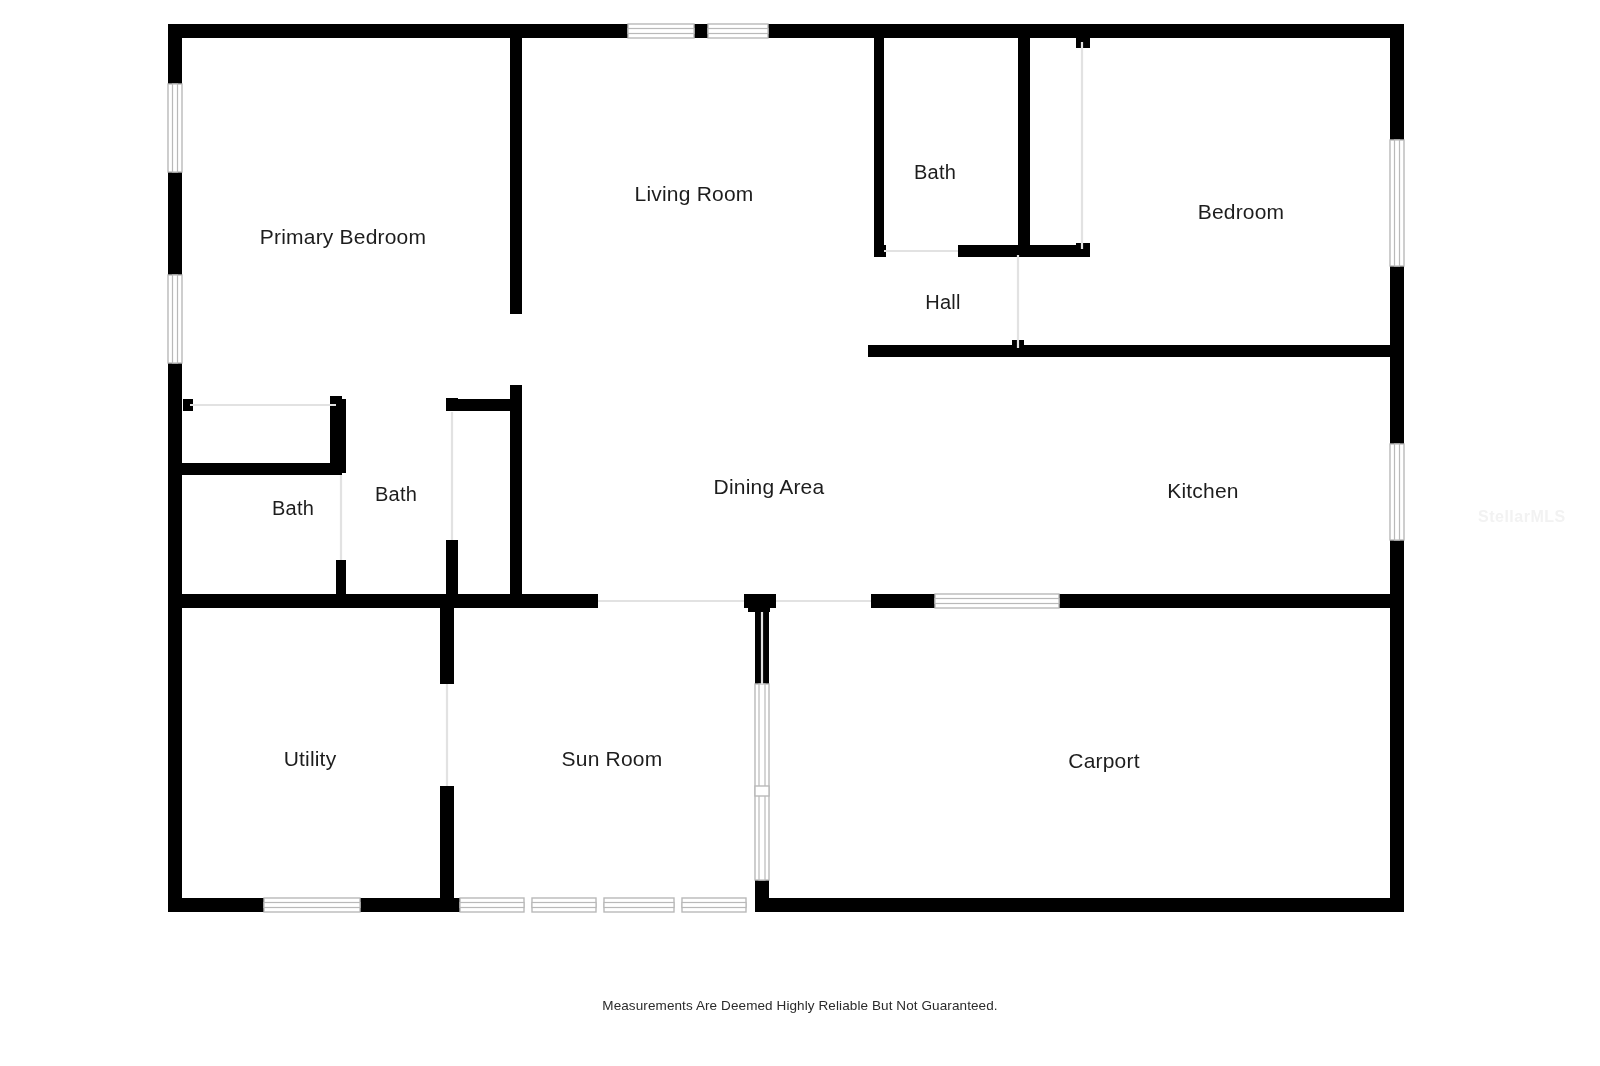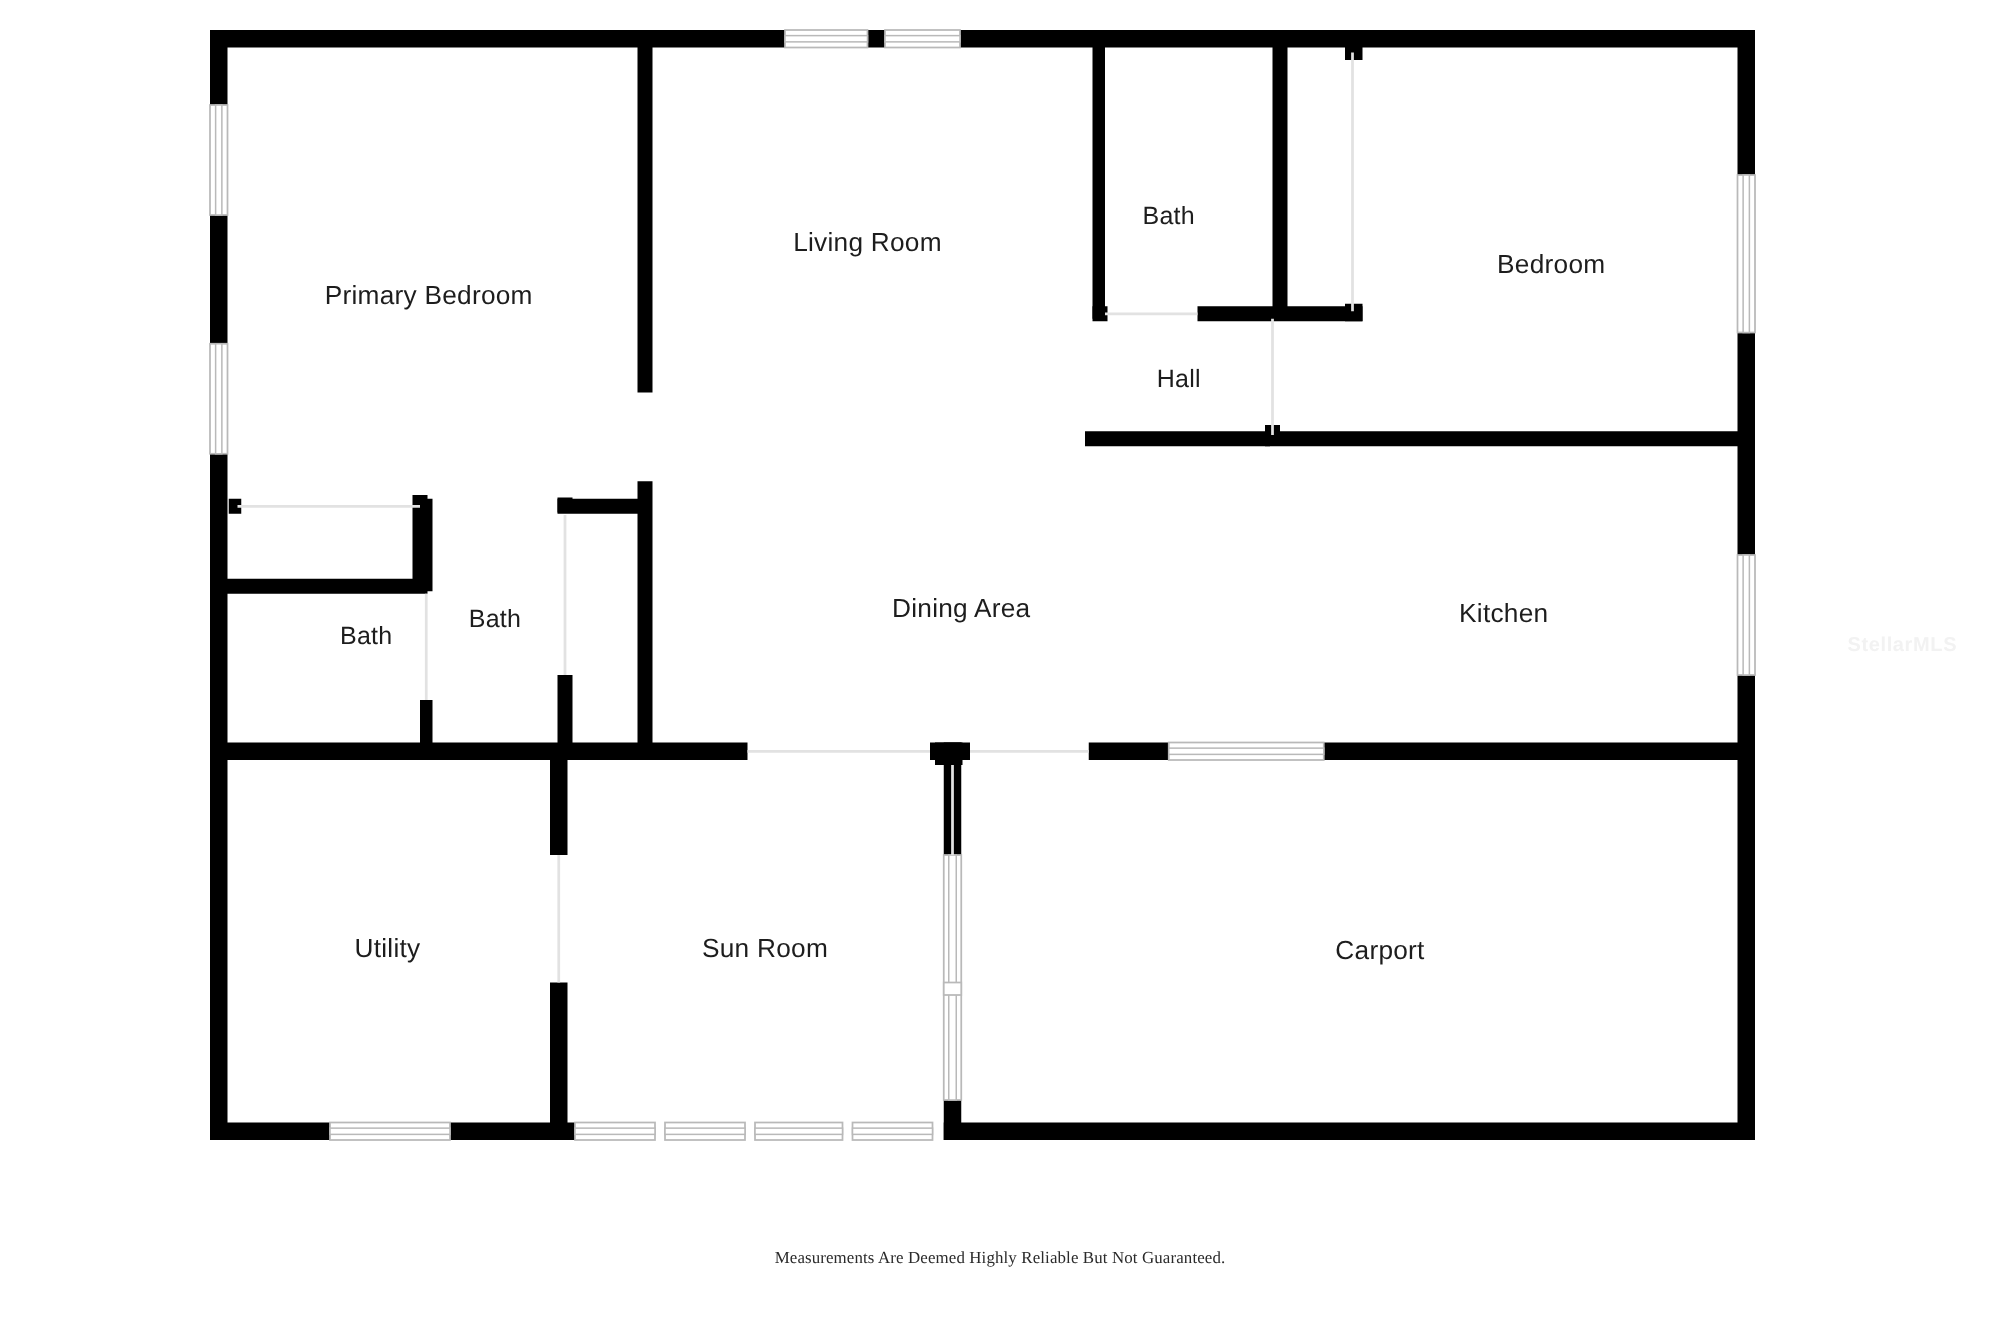--- a/index.html
+++ b/index.html
@@ -39,21 +39,21 @@
   }
   .room-label.small {
     font-size: 20px;
   }
   .caption-text {
     position: absolute;
     left: 0;
     top: 998px;
     width: 1600px;
     text-align: center;
-    font-family: Liberation Serif, serif;
+    font-family: Liberation Sans, sans-serif;
     font-size: 13.5px;
     color: #2b2b2b;
     letter-spacing: 0.1px;
   }
   .watermark {
     position: absolute;
     left: 1478px;
     top: 508px;
     font-family: "Liberation Sans", sans-serif;
     font-size: 16px;

